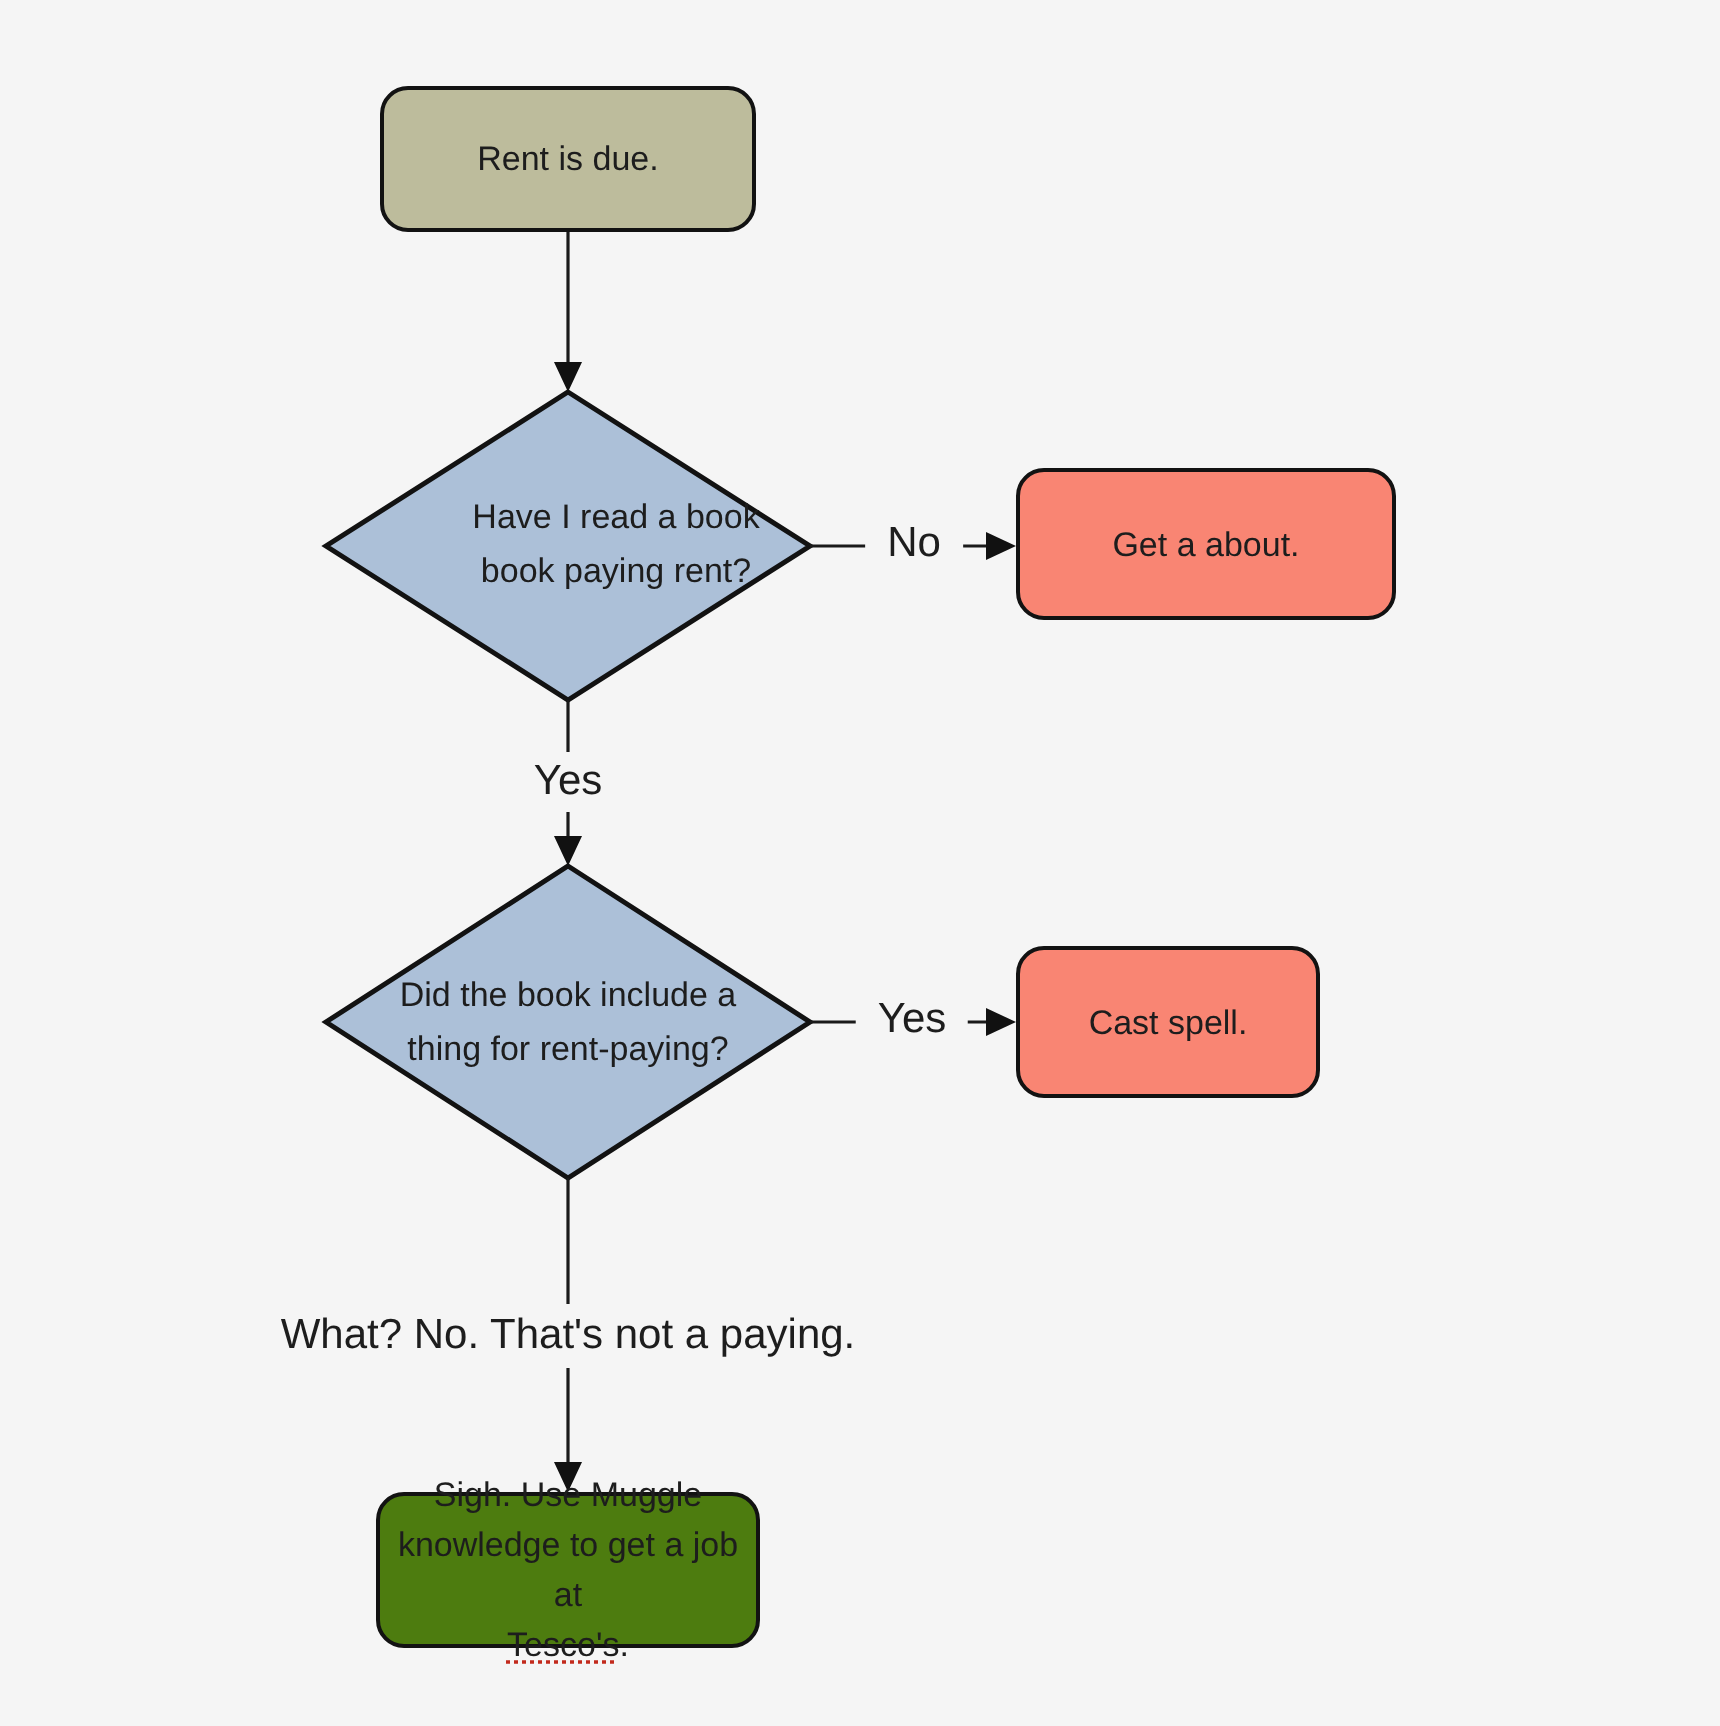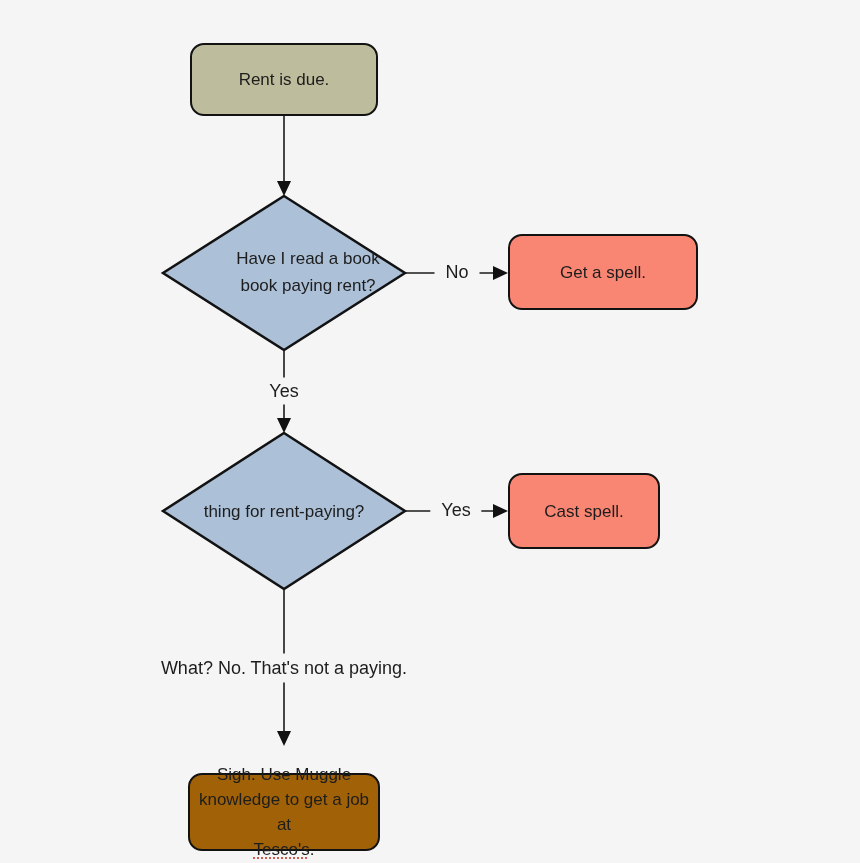--- a/index.html
+++ b/index.html
@@ -43,21 +43,21 @@
     font-size: 17px;
     line-height: 27px;
     white-space: nowrap;
   }
   .diamond-label-1 { left: 284px; top: 272px; margin-left: 24px; }
   .diamond-label-2 { left: 284px; top: 511px; }
   .edge-label {
     position: absolute;
     transform: translate(-50%, -50%);
     background: #f5f5f5;
-    font-size: 18px;
+    font-size: 21px;
     white-space: nowrap;
     text-align: center;
   }
   .edge-label-no1  { left: 457px; top: 272px; padding: 2px 11px; }
   .edge-label-yes1 { left: 284px; top: 391px; padding: 3px 8px;  }
   .edge-label-yes2 { left: 456px; top: 510px; padding: 2px 11px; }
   .edge-label-rant { left: 284px; top: 668px; padding: 4px 10px; }
   .typo-word {
     text-decoration: underline;
     text-decoration-style: dotted;
@@ -95,32 +95,33 @@
   <div class="node node-start" style="background: rgb(189, 188, 156);">
     <span>Rent is due.</span>
   </div>
 
   <div class="diamond-label diamond-label-1">
     <div>Have I read a book</div>
     <div>book paying rent?</div>
   </div>
 
   <div class="node node-action1" style="background: rgb(249, 133, 115);">
-    <span>Get a spell.</span>
+    <span>Get a about.</span>
   </div>
 
   <div class="diamond-label diamond-label-2">
+    <div>Did the book include a</div>
     <div>thing for rent-paying?</div>
   </div>
 
   <div class="node node-action2" style="background: rgb(249, 133, 115);">
     <span>Cast spell.</span>
   </div>
 
-  <div class="node node-end" style="background: #a16207; margin-top: 27px;">
+  <div class="node node-end" style="background: #4d7c0f;">
     <div>
       <div>Sigh. Use Muggle</div>
       <div>knowledge to get a job at</div>
       <div><span class="typo-word">Tesco's</span><span>.</span></div>
     </div>
   </div>
 
   <div class="edge-label edge-label-no1">No</div>
   <div class="edge-label edge-label-yes1">Yes</div>
   <div class="edge-label edge-label-yes2">Yes</div>

